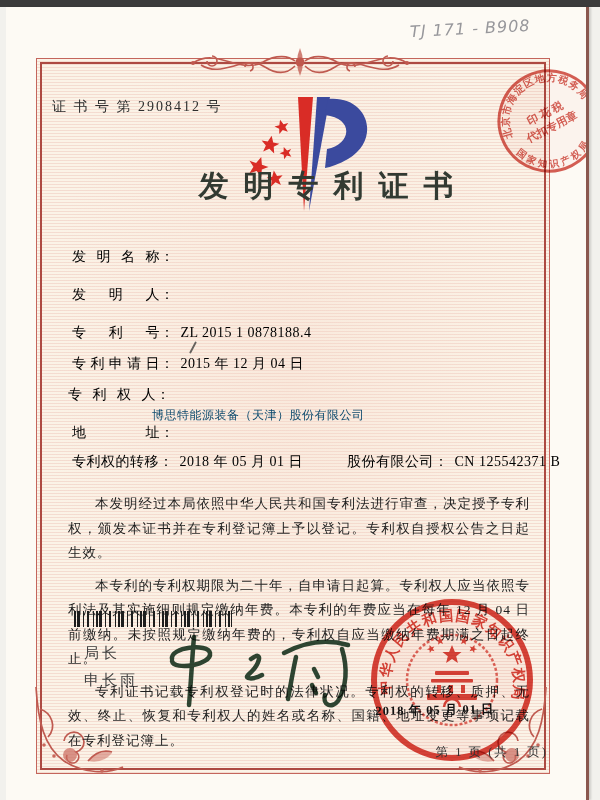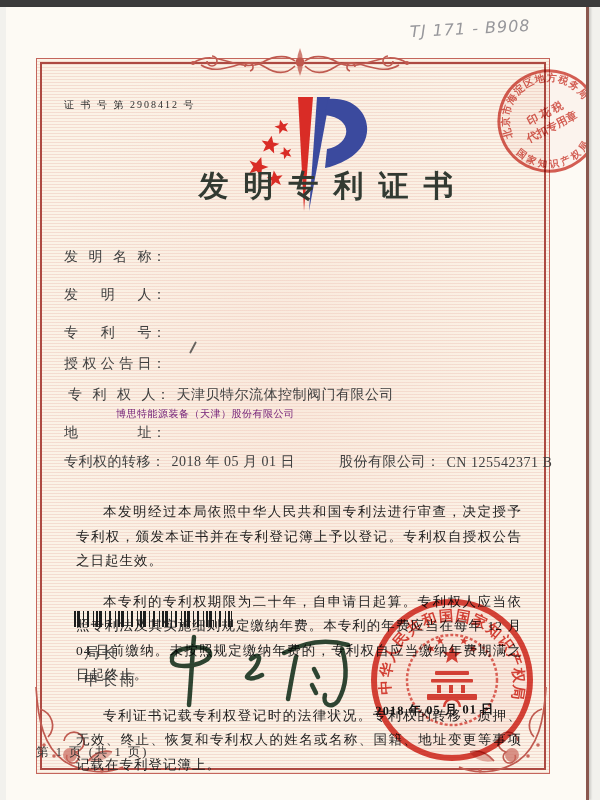--- a/index.html
+++ b/index.html
@@ -7,37 +7,37 @@
   .page{position:relative;width:600px;height:800px;overflow:hidden;}
   .top-strip{position:absolute;left:0;top:0;width:600px;height:7px;background:#3b3b3b;}
   .paper{position:absolute;left:6px;top:7px;width:580px;height:793px;background:#fdfaf4;border-right:3px solid #8a574e;overflow:hidden;box-shadow:2px 0 2px rgba(0,0,0,.15);}
   
   .frame{position:absolute;left:30px;top:51px;width:512px;height:714px;border:1px solid #c4655c;background-color:#fbf3e7;
     background-image:radial-gradient(ellipse at 50% 45%, rgba(246,214,199,.35), rgba(246,214,199,0) 70%),
       repeating-linear-gradient(0deg, rgba(228,166,155,.30) 0px, rgba(228,166,155,.30) 1px, rgba(228,166,155,0) 1px, rgba(228,166,155,0) 3px);}
   .frame-inner{position:absolute;left:3px;top:3px;right:3px;bottom:3px;border:2px solid #ad4a42;}
   .abs{position:absolute;}
   .note{left:404px;top:12px;font-family:"DejaVu Sans",sans-serif;font-style:italic;font-size:16px;color:#97979b;transform:rotate(-3deg);letter-spacing:1px;}
-  .certno{left:58px;top:91px;font-size:10px;color:#2e2e2e;letter-spacing:2px;}
+  .certno{left:46px;top:91px;font-size:14px;color:#2e2e2e;letter-spacing:2px;}
   .title{left:30px;top:159px;width:580px;text-align:center;font-size:30px;font-weight:700;color:#323a32;letter-spacing:15px;text-indent:15px;}
-  .row{left:58px;font-size:14px;color:#404040;display:flex;align-items:flex-end;letter-spacing:.5px;white-space:nowrap;}
+  .row{left:66px;font-size:14px;color:#000000;display:flex;align-items:center;letter-spacing:.5px;white-space:nowrap;}
   .flabel{display:inline-block;width:88px;text-align:justify;text-align-last:justify;}
   .colon{margin:0 6px 0 0;}
   .val{}
-  .val2{margin-left:48px;margin-top:3px;font-size:10px;color:#701a75;letter-spacing:.5px;}
+  .val2{margin-left:84px;margin-top:3px;font-size:12px;color:#0c4a6e;letter-spacing:.5px;}
   .grant-gap{display:inline-block;width:44px;}
   .paras{left:54px;top:477px;width:478px;font-size:13.5px;line-height:24.5px;color:#1f1f1f;text-align:justify;letter-spacing:1px;}
-  .paras p{margin:16px;text-indent:2em;}
+  .paras p{margin:8px;text-indent:2em;}
   .barcode{left:68px;top:604px;width:158px;height:16px;background:repeating-linear-gradient(90deg,#1d1d1d 0 2px,transparent 2px 3px,#1d1d1d 3px 6px,transparent 6px 9px,#1d1d1d 9px 10px,transparent 10px 13px,#1d1d1d 13px 15px,transparent 15px 19px,#1d1d1d 19px 20px,transparent 20px 22px);}
   .signer{left:78px;top:632px;font-family:"Liberation Sans","DejaVu Sans",sans-serif;font-size:15px;color:#404040;line-height:27px;letter-spacing:3px;}
   .signature{left:150px;top:618px;mix-blend-mode:multiply;}
   .seal{left:361px;top:588px;mix-blend-mode:multiply;opacity:.92;}
   .sealdate{left:356px;top:695px;width:146px;text-align:center;font-size:12.5px;font-weight:700;color:#111;letter-spacing:1px;transform:rotate(-1deg);}
   .taxseal{left:478px;top:49px;transform:rotate(-27deg);mix-blend-mode:multiply;opacity:.88;}
-  .footer{left:30px;top:737px;width:512px;text-align:left;font-size:12.5px;color:#333;letter-spacing:2px;}
+  .footer{left:30px;top:737px;width:512px;text-align:right;font-size:12.5px;color:#333;letter-spacing:2px;}
   .penmark{left:186px;top:334px;width:2px;height:13px;background:#66625e;transform:rotate(28deg);border-radius:1px;}
   .logo{left:222px;top:88px;}
   .flourish-top{left:179px;top:32px;}
   .corner-bl{left:24px;top:674px;}
   .corner-br{left:451px;top:674px;transform:scaleX(-1);}
 </style>
 </head>
 <body>
 
 <div class="page">
@@ -140,31 +140,32 @@
       <span class="flabel">发明名称</span>
         <span class="colon">：</span>
     </div>
     <div class="abs row" style="top:279px">
       <span class="flabel">发明人</span>
         <span class="colon">：</span>
     </div>
     <div class="abs row" style="top:317px">
       <span class="flabel">专利号</span>
         <span class="colon">：</span>
+        <span class="val">ZL 2015 1 0878188.4</span>
     </div>
     <div class="abs penmark"></div>
     <div class="abs row" style="top:348px">
-      <span class="flabel">授权公告日</span>
-        <span class="colon">：</span>
+      <span class="flabel">专利申请日</span>
+        <span class="colon">：</span>
+        <span class="val">2015 年 12 月 04 日</span>
     </div>
     <div class="abs" style="top:379px;left:62px">
       <div class="row" style="position:static">
         <span class="flabel">专利权人</span>
           <span class="colon">：</span>
-          <span class="val">天津贝特尔流体控制阀门有限公司</span>
       </div>
       <div class="val2">博思特能源装备（天津）股份有限公司</div>
     </div>
     <div class="abs row" style="top:417px">
       <span class="flabel">地址</span>
         <span class="colon">：</span>
     </div>
     <div class="abs row" style="top:446px">
       <span>专利权的转移</span>
         <span class="colon">：</span>

